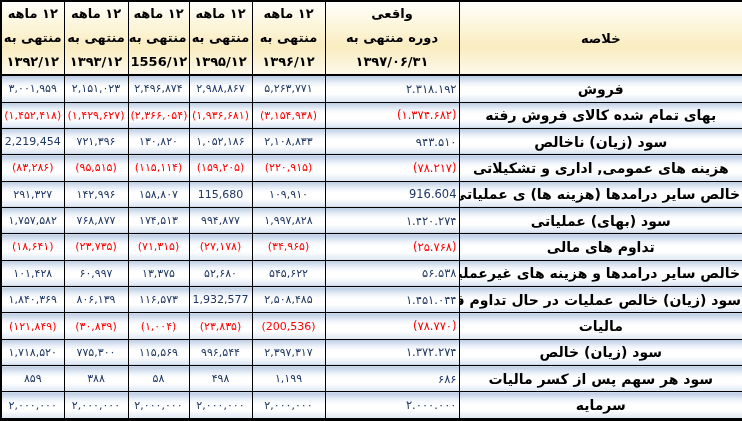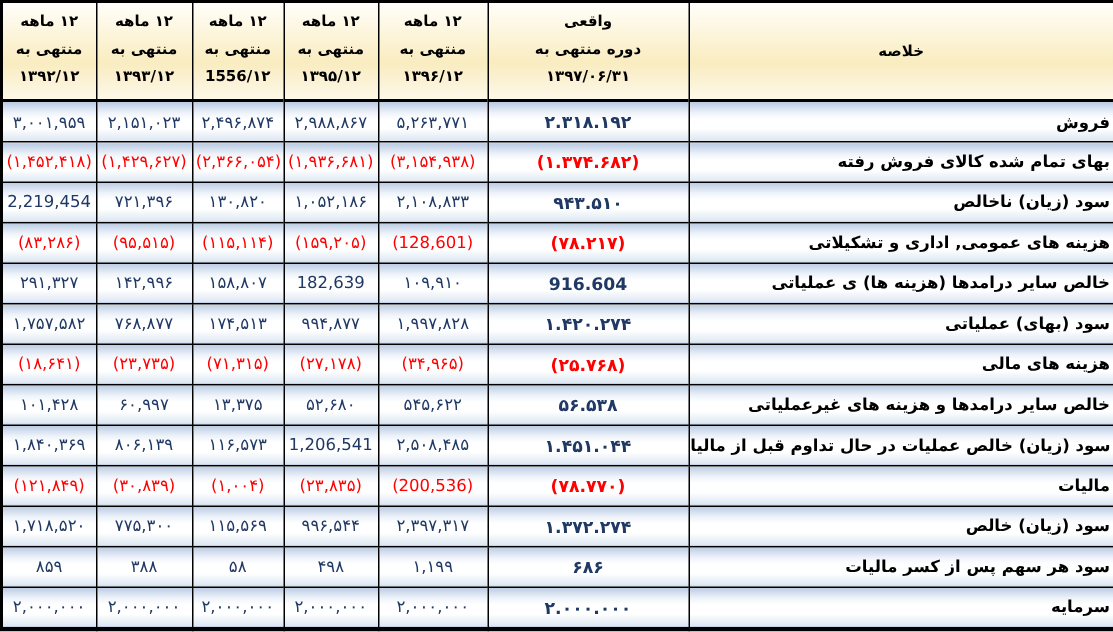--- a/index.html
+++ b/index.html
@@ -7,34 +7,34 @@
     font-family:"DejaVu Sans",sans-serif;
   }
   table{
     width:742px;height:421px;border-collapse:collapse;table-layout:fixed;
     direction:rtl;border:2px solid #000;border-bottom-width:3px;
   }
   th,td{border:1px solid #000;overflow:hidden;white-space:nowrap;padding:0 2px;}
   thead th{
     height:64px;
     background:linear-gradient(180deg,#fffefa 0%,#fcf3d4 40%,#f9ecc0 62%,#fdf8e9 100%);
-    font-weight:bold;color:#000;font-size:10px;
+    font-weight:bold;color:#000;font-size:13px;
     border-bottom:2px solid #000;text-align:center;vertical-align:middle;
   }
   .hl{line-height:1.85;}
   .date{direction:ltr;unicode-bidi:embed;}
   tbody td{
     height:25px;
     background:linear-gradient(180deg,#b9cae2 0%,#eef3fa 28%,#ffffff 45%,#ffffff 68%,#dce6f2 100%);
     vertical-align:middle;
   }
   td.num{direction:ltr;text-align:center;color:#1f3864;font-size:11px;}
-  td.act{font-weight:bold;font-size:11.5px;}
+  td.act{font-weight:normal;font-size:11.5px;text-align:right;}
   tr.neg td.num{color:#ff0000;}
-  td.lbl{font-weight:bold;color:#000;font-size:11px;}
+  td.lbl{text-align:center;font-weight:bold;color:#000;font-size:14px;}
 </style>
 </head>
 <body>
 
 <table>
   <colgroup>
     <col style="width:284px">
       <col style="width:134px">
       <col style="width:73px">
     <col style="width:63px">
@@ -101,67 +101,67 @@
       <td class="num act">۹۴۳.۵۱۰</td>
       <td class="num">۲,۱۰۸,۸۳۳</td>
       <td class="num">۱,۰۵۲,۱۸۶</td>
       <td class="num">۱۳۰,۸۲۰</td>
       <td class="num">۷۲۱,۳۹۶</td>
       <td class="num">2,219,454</td>
     </tr>
     <tr class="neg">
       <td class="lbl">هزینه های عمومی, اداری و تشکیلاتی</td>
       <td class="num act">(۷۸.۲۱۷)</td>
-      <td class="num">(128,601)</td>
+      <td class="num">(۲۲۰,۹۱۵)</td>
       <td class="num">(۱۵۹,۲۰۵)</td>
       <td class="num">(۱۱۵,۱۱۴)</td>
       <td class="num">(۹۵,۵۱۵)</td>
       <td class="num">(۸۳,۲۸۶)</td>
     </tr>
     <tr>
       <td class="lbl">خالص سایر درامدها (هزینه ها) ی عملیاتی</td>
       <td class="num act">916.604</td>
       <td class="num">۱۰۹,۹۱۰</td>
-      <td class="num">182,639</td>
+      <td class="num">115,680</td>
       <td class="num">۱۵۸,۸۰۷</td>
       <td class="num">۱۴۲,۹۹۶</td>
       <td class="num">۲۹۱,۳۲۷</td>
     </tr>
     <tr>
       <td class="lbl">سود (بهای) عملیاتی</td>
       <td class="num act">۱.۴۲۰.۲۷۴</td>
       <td class="num">۱,۹۹۷,۸۲۸</td>
       <td class="num">۹۹۴,۸۷۷</td>
       <td class="num">۱۷۴,۵۱۳</td>
       <td class="num">۷۶۸,۸۷۷</td>
       <td class="num">۱,۷۵۷,۵۸۲</td>
     </tr>
     <tr class="neg">
-      <td class="lbl">هزینه های مالی</td>
+      <td class="lbl">تداوم های مالی</td>
       <td class="num act">(۲۵.۷۶۸)</td>
       <td class="num">(۳۴,۹۶۵)</td>
       <td class="num">(۲۷,۱۷۸)</td>
       <td class="num">(۷۱,۳۱۵)</td>
       <td class="num">(۲۳,۷۳۵)</td>
       <td class="num">(۱۸,۶۴۱)</td>
     </tr>
     <tr>
       <td class="lbl">خالص سایر درامدها و هزینه های غیرعملیاتی</td>
       <td class="num act">۵۶.۵۳۸</td>
       <td class="num">۵۴۵,۶۲۲</td>
       <td class="num">۵۲,۶۸۰</td>
       <td class="num">۱۳,۳۷۵</td>
       <td class="num">۶۰,۹۹۷</td>
       <td class="num">۱۰۱,۴۲۸</td>
     </tr>
     <tr>
       <td class="lbl">سود (زیان) خالص عملیات در حال تداوم قبل از مالیات</td>
       <td class="num act">۱.۴۵۱.۰۴۴</td>
       <td class="num">۲,۵۰۸,۴۸۵</td>
-      <td class="num">1,206,541</td>
+      <td class="num">1,932,577</td>
       <td class="num">۱۱۶,۵۷۳</td>
       <td class="num">۸۰۶,۱۳۹</td>
       <td class="num">۱,۸۴۰,۳۶۹</td>
     </tr>
     <tr class="neg">
       <td class="lbl">مالیات</td>
       <td class="num act">(۷۸.۷۷۰)</td>
       <td class="num">(200,536)</td>
       <td class="num">(۲۳,۸۳۵)</td>
       <td class="num">(۱,۰۰۴)</td>

